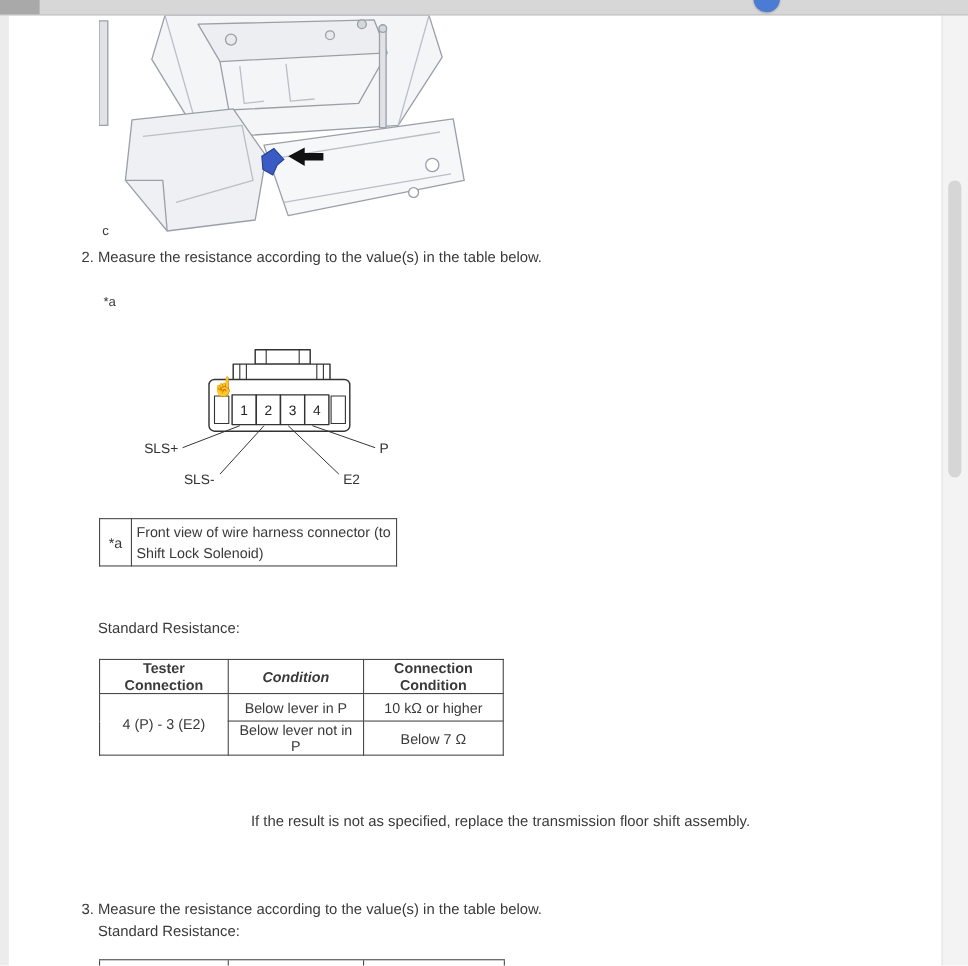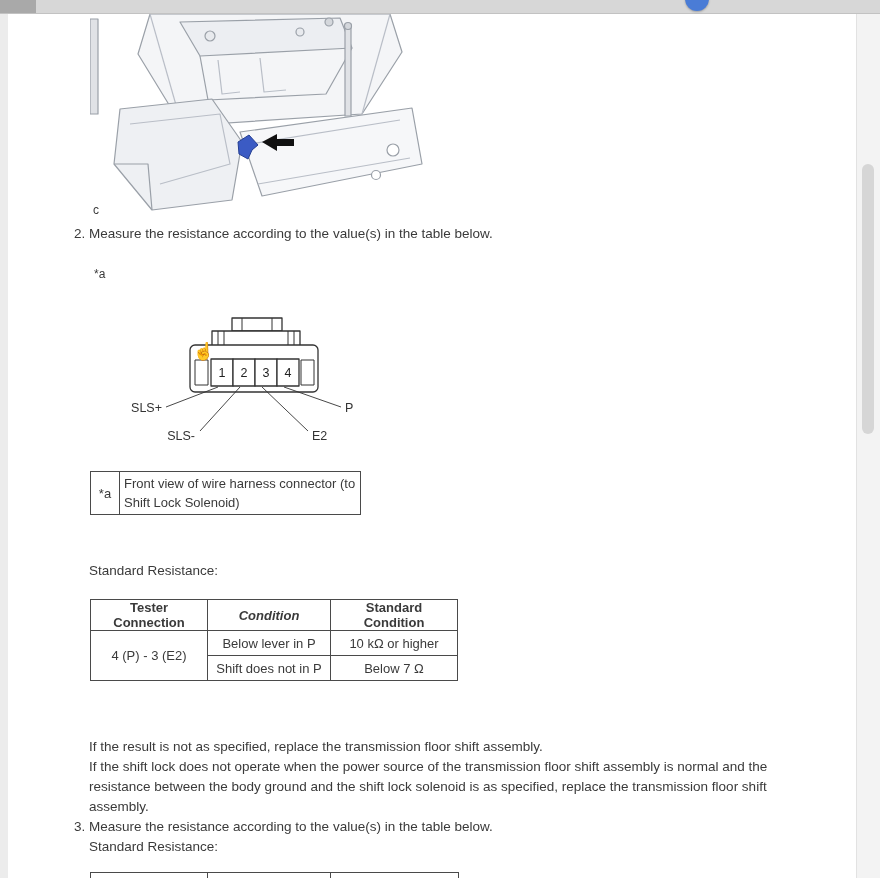--- a/index.html
+++ b/index.html
@@ -147,38 +147,37 @@
   </tbody>
     </table>
 
   <div class="abs body-text" style="left:89px;top:561px;">Standard Resistance:</div>
 
   <table class="abs res-table" style="left:90px;top:599px;">
     <thead>
       <tr>
         <th class="col-tester">Tester Connection</th>
         <th class="col-cond">Condition</th>
-        <th class="col-spec">Standard Condition</th>
+        <th class="col-spec">Connection Condition</th>
       </tr>
     </thead>
     <tbody>
       <tr>
         <td rowspan="2">4 (P) - 3 (E2)</td>
         <td>Below lever in P</td>
         <td>10 kΩ or higher</td>
       </tr>
       <tr>
-        <td>Shift does not in P</td>
+        <td>Below lever not in P</td>
         <td>Below 7 Ω</td>
       </tr>
     </tbody>
   </table>
 
-  <div class="abs body-text" style="left:89px;top:737px;width:732px;">If the result is not as specified, replace the transmission floor shift assembly.</div>
-  <div class="abs body-text" style="left:89px;top:757px;width:726px;">If the shift lock does not operate when the power source of the transmission floor shift assembly is normal and the resistance between the body ground and the shift lock solenoid is as specified, replace the transmission floor shift assembly.</div>
+  <div class="abs body-text" style="left:89px;top:737px;width:732px;text-align:center;">If the result is not as specified, replace the transmission floor shift assembly.</div>
 
   <div class="abs body-text list-item" style="left:74px;top:817px;width:750px;">
     <span class="list-num">3.</span>
     <span>Measure the resistance according to the value(s) in the table below.</span>
   </div>
 
   <div class="abs body-text" style="left:89px;top:837px;">Standard Resistance:</div>
 
   <div class="abs partial-table" style="left:90px;top:872px;">
     <div class="v" style="left:0px;"></div>

